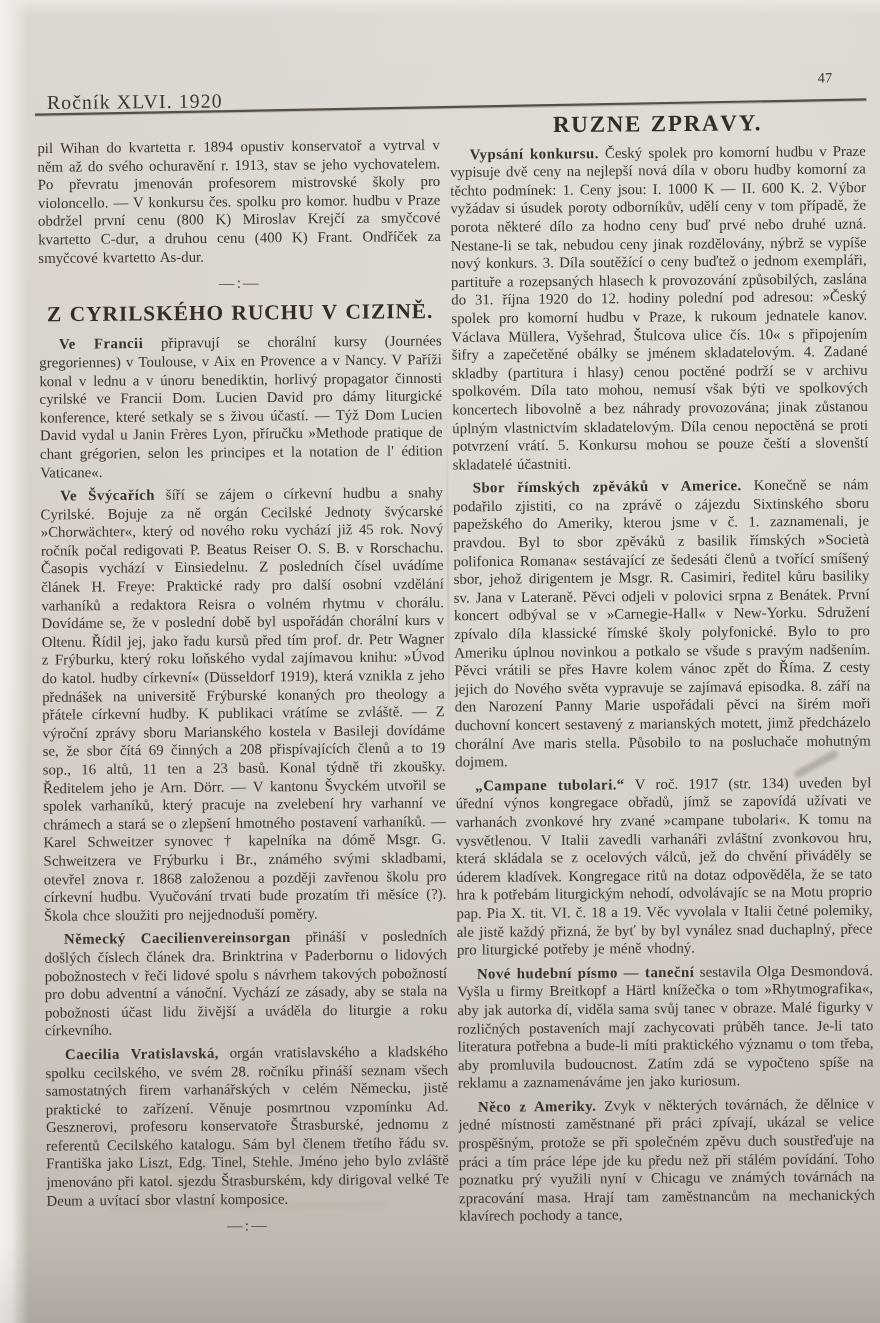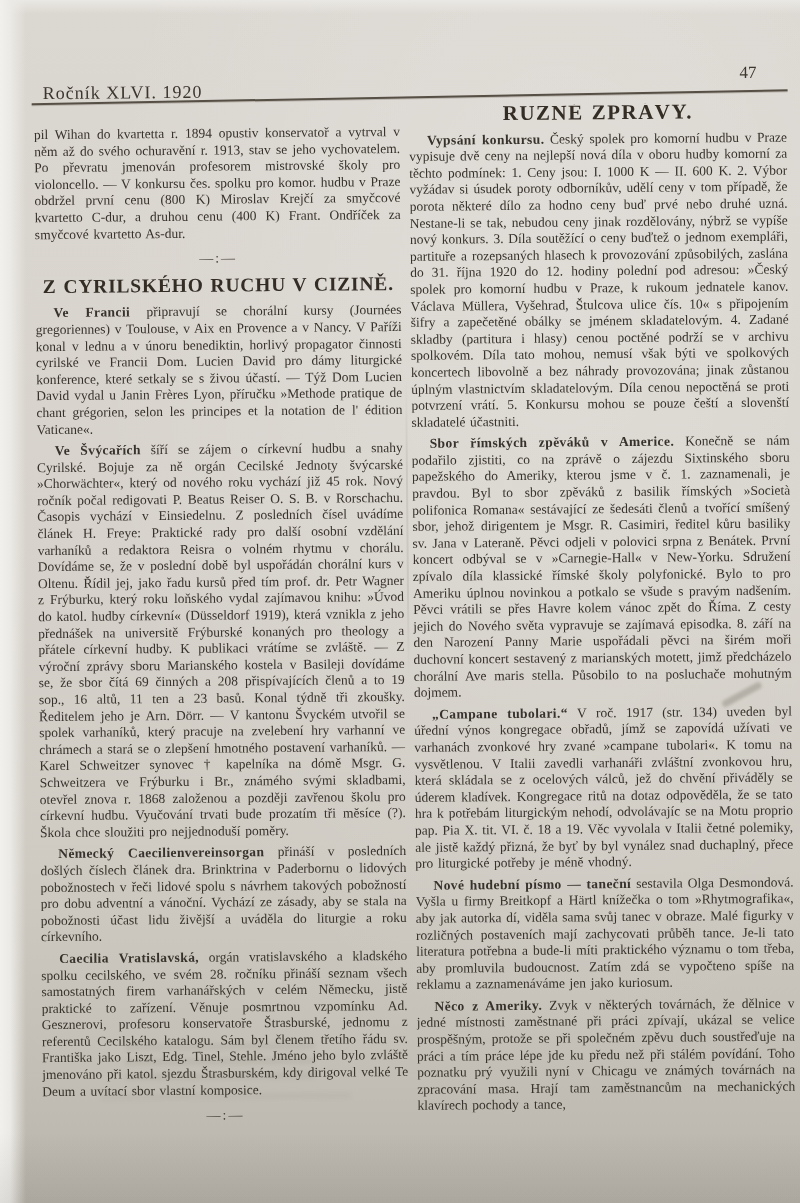--- a/index.html
+++ b/index.html
@@ -12,21 +12,21 @@
       radial-gradient(ellipse at 70% 25%, rgba(255,255,255,0.18), rgba(255,255,255,0) 60%),
       linear-gradient(180deg, #dbd7d1 0%, #d7d3cc 45%, #cfcbc3 72%, #c2beb5 90%, #b8b4ab 100%);
     font-family:"Liberation Serif","DejaVu Serif",serif;
     color:#37322b;
   }
   #content{position:absolute;inset:0;transform:rotate(-0.5deg);transform-origin:50% 40%;}
   .masthead{
     position:absolute;left:46px;top:80px;font-size:18px;letter-spacing:1px;color:#3c362e;
   }
   .page-number{
-    position:absolute;right:40px;top:66px;font-size:17px;color:#3c362e;
+    position:absolute;right:40px;top:66px;font-size:13px;color:#3c362e;
   }
   .head-rule{
     position:absolute;left:35px;top:100px;width:756px;height:2px;background:#564f45;
     transform:rotate(-0.55deg);transform-origin:0 0;box-shadow:0 1px 0 rgba(86,79,69,0.25);
   }
   .col{position:absolute;text-align:justify;font-size:13.5px;line-height:16.6px;word-spacing:1.2px;}
   .col-left{left:37px;top:124px;width:366px;height:1000px;overflow:hidden;}
   .col-right{left:412px;top:106px;width:378px;height:1070px;overflow:hidden;}
   .para{margin:0 0 5px 0;text-indent:18px;}
   .para.no-indent{text-indent:0;}

